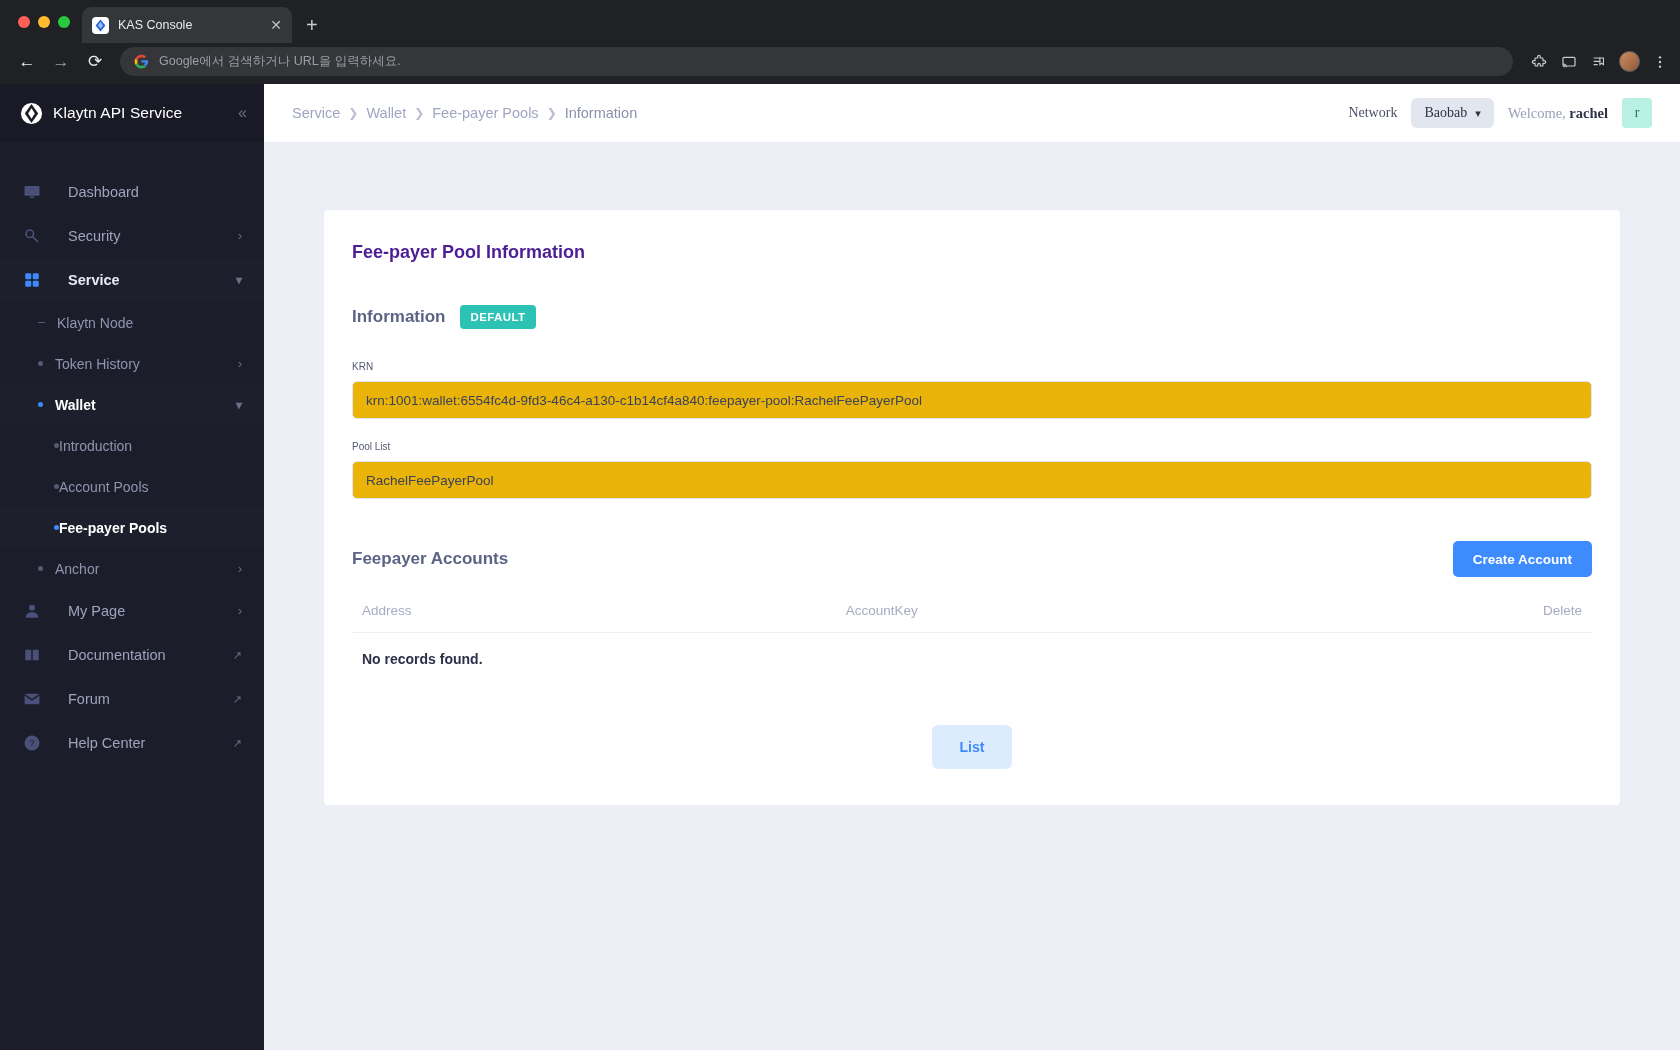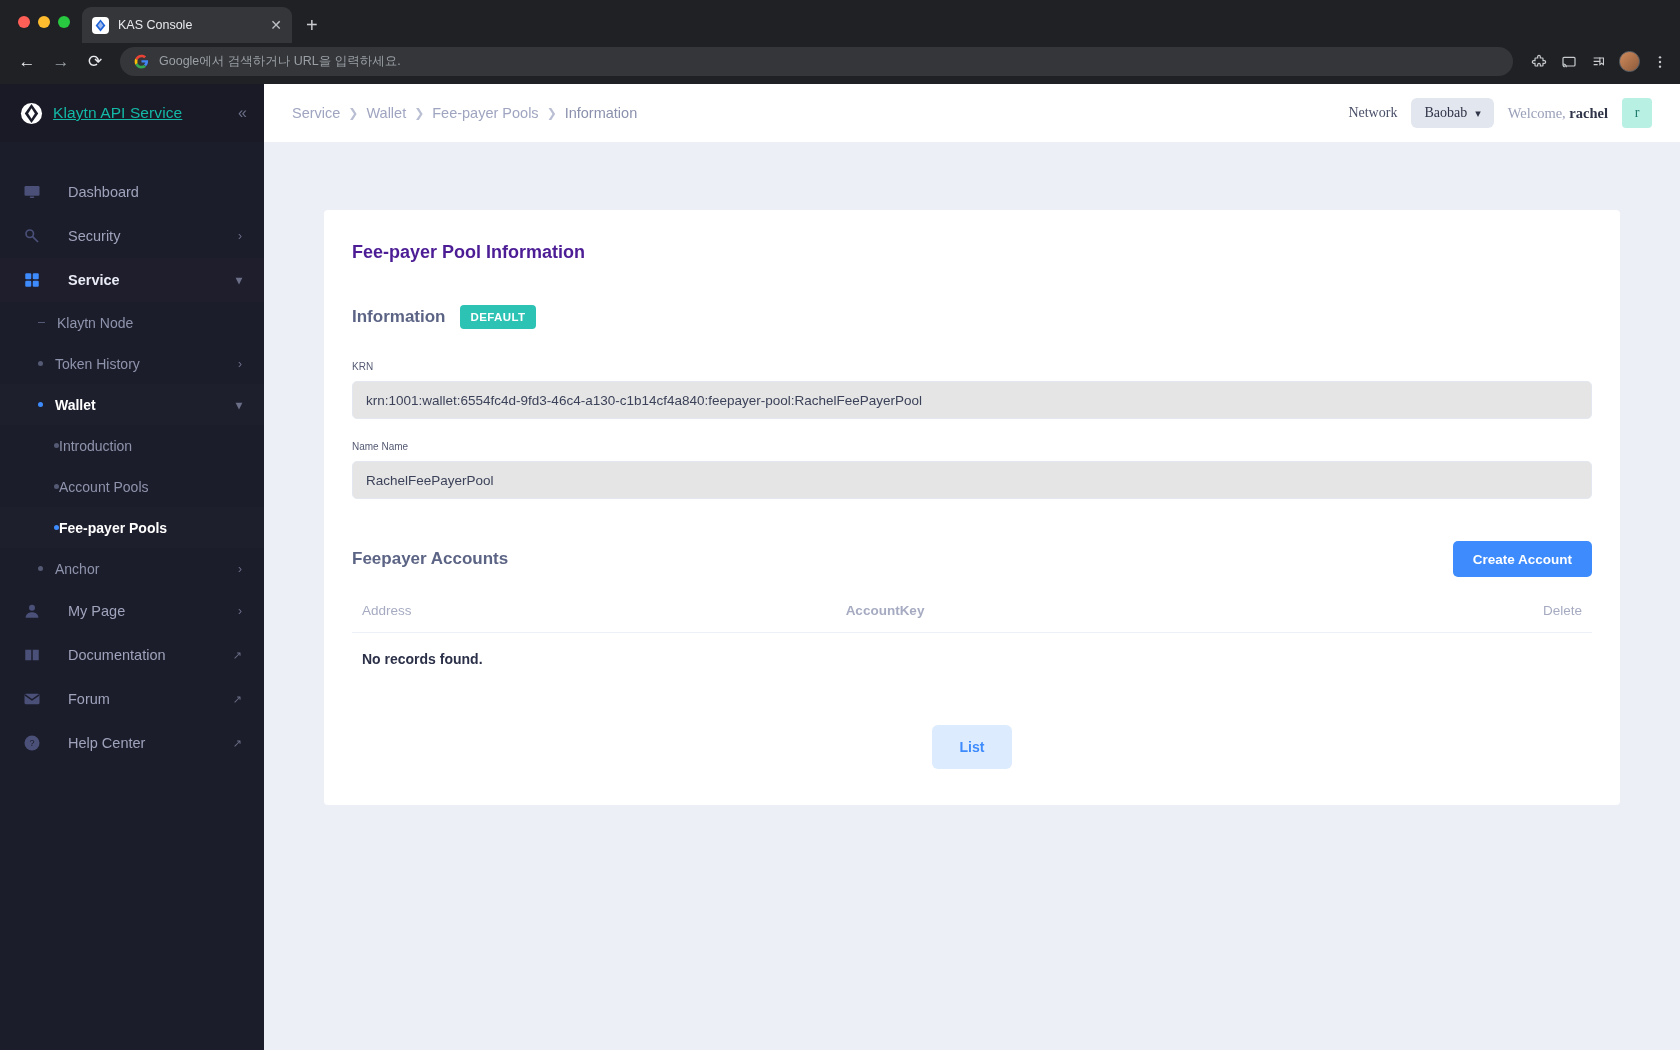--- a/index.html
+++ b/index.html
@@ -47,21 +47,21 @@
   .avatar-chrome { width:21px; height:21px; border-radius:50%;
     background:linear-gradient(135deg,#d08b5b,#8c5a3c); border:1px solid #5f6368; }
 
   
   .app { display:flex; height:1050px; width:1680px; }
 
   
   .sidebar { width:264px; flex:0 0 264px; background:#1c1d2b; display:flex; flex-direction:column; }
   .brand { height:58px; display:flex; align-items:center; padding:0 20px; gap:10px; background:#191a26; }
   .brand-logo { width:23px; height:23px; flex:0 0 auto; }
-  .brand-name { color:#14b8a6; font-size:15.5px; flex:1; white-space:nowrap; letter-spacing:.1px;text-decoration:underline; }
+  .brand-name { color:#ffffff; font-size:15.5px; flex:1; white-space:nowrap; letter-spacing:.1px; }
   .collapse-icon { color:#6b6f87; font-size:16px; cursor:pointer; letter-spacing:-3px; }
   .nav { padding-top:28px; flex:1; }
   .nav-item {
     height:44px; display:flex; align-items:center; padding:0 22px; gap:26px; cursor:pointer;
     color:#9fa3bb; font-size:14.5px; position:relative;
   }
   .nav-item .ico { width:20px; height:20px; flex:0 0 auto; display:flex; align-items:center; justify-content:center; }
   .nav-item .ico svg { width:18px; height:18px; }
   .nav-item .lbl { flex:1; white-space:nowrap; }
   .nav-item .chev { color:#6b6f87; font-size:12px; }
@@ -119,37 +119,37 @@
   .badge {
     background:#2cc2b4; color:#fff; font-size:11.5px; font-weight:bold;
     padding:6px 11px; border-radius:4px; letter-spacing:.4px;
   }
 
   .field { margin-bottom:22px; }
   .field-label { font-size:10px; color:#545a72; margin-bottom:9px; }
   .field-input {
     width:100%; height:38px; border:1px solid #e3e7f0; border-radius:5px;
     padding:0 13px; font-size:13.5px; color:#3c4259; font-family:"Liberation Sans", sans-serif;
-    background:#e5e5e5; outline:none;
+    background:#eab308; outline:none;
   }
 
   .acct-head { display:flex; align-items:center; margin-top:42px; margin-bottom:10px; }
   .acct-title { font-size:17px; font-weight:bold; color:#5c6485; }
   .btn-primary {
     margin-left:auto; background:#3d8bfd; color:#fff; border:none; border-radius:5px;
     height:36px; padding:0 20px; font-size:13.5px; font-weight:bold; cursor:pointer;
     font-family:"Liberation Sans", sans-serif;
   }
 
   table.acct-table { width:100%; border-collapse:collapse; margin-top:20px; }
   table.acct-table th {
     text-align:left; font-size:13.5px; font-weight:normal; color:#a6abc2;
     padding:6px 10px 14px 10px; border-bottom:1px solid #edf0f6;
   }
-  table.acct-table th.col-key { width:48%;font-weight:bold; }
+  table.acct-table th.col-key { width:48%; }
   table.acct-table th.col-del { text-align:right; width:13%; }
   table.acct-table td { padding:18px 10px; font-size:14px; font-weight:bold; color:#2b3048; }
 
   .list-wrap { display:flex; justify-content:center; margin-top:40px; }
   .btn-list {
     background:#ddebfe; color:#3d8bfd; border:none; border-radius:6px;
     height:44px; width:80px; font-size:14px; font-weight:bold; cursor:pointer;
     font-family:"Liberation Sans", sans-serif;
   }
 
@@ -384,21 +384,21 @@
           <span class="sec-title">Information</span>
           <span class="badge">DEFAULT</span>
         </div>
 
         <div class="field">
           <div class="field-label">KRN</div>
           <input class="field-input" readonly="" value="krn:1001:wallet:6554fc4d-9fd3-46c4-a130-c1b14cf4a840:feepayer-pool:RachelFeePayerPool" style="">
         </div>
 
         <div class="field">
-          <div class="field-label">Name Name</div>
+          <div class="field-label">Pool List</div>
           <input class="field-input" readonly="" value="RachelFeePayerPool" style="">
         </div>
 
         <div class="acct-head">
           <span class="acct-title">Feepayer Accounts</span>
           <button class="btn-primary">Create Account</button>
         </div>
 
         <table class="acct-table">
           <thead>

